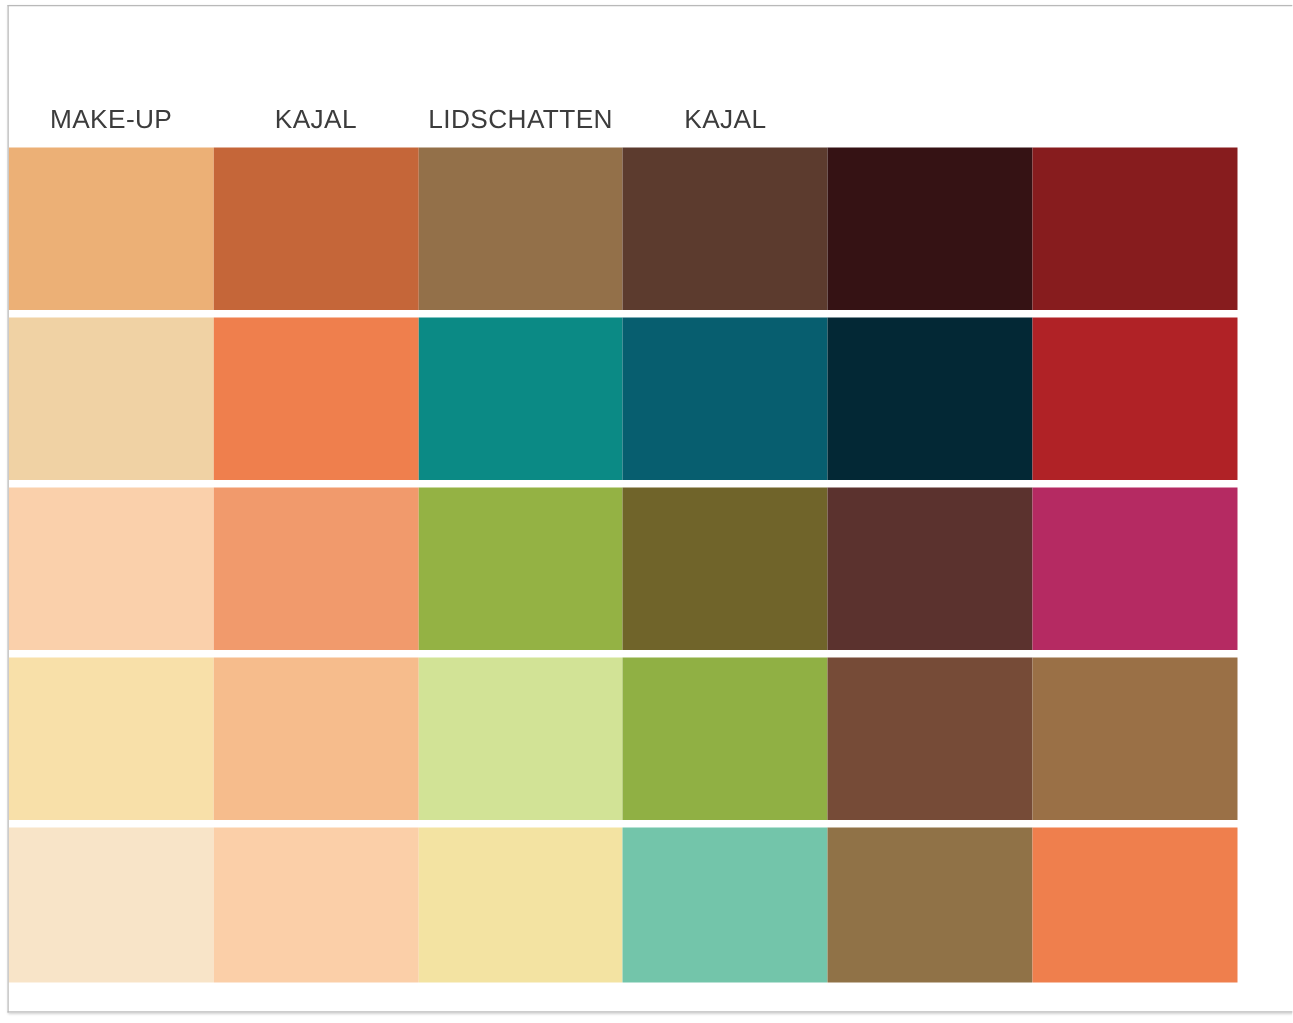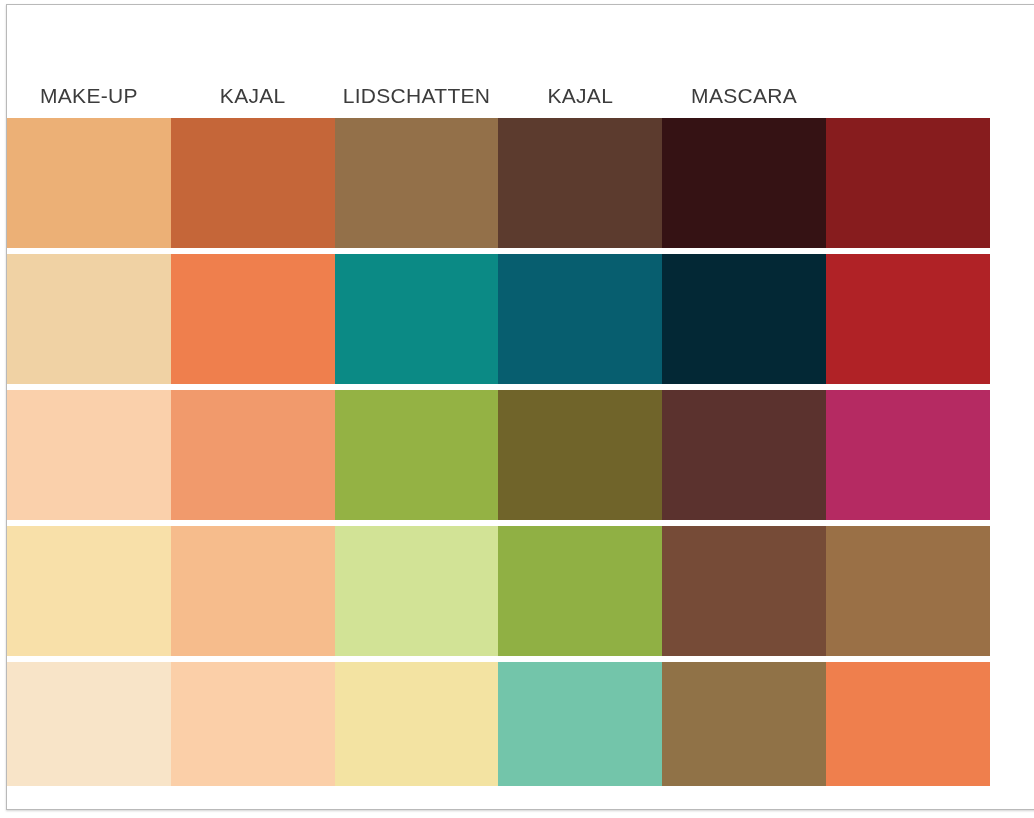--- a/index.html
+++ b/index.html
@@ -75,21 +75,20 @@
 <body>
 
 <div id="page">
   <div id="card">
 
     <div id="header-row">
       <div class="col-header">MAKE-UP</div>
       <div class="col-header">KAJAL</div>
       <div class="col-header">LIDSCHATTEN</div>
       <div class="col-header">KAJAL</div>
-      <div class="col-header">MASCARA</div>
     </div>
 
     <div id="grid">
         <div class="swatch-row">
           <div class="swatch" title="#ecb076" style="background: rgb(236, 176, 118);"></div>
           <div class="swatch" title="#c56639" style="background: rgb(197, 102, 57);"></div>
           <div class="swatch" title="#937049" style="background: rgb(147, 112, 73);"></div>
           <div class="swatch" title="#5c3b2e" style="background: rgb(92, 59, 46);"></div>
           <div class="swatch" title="#351214" style="background: rgb(53, 18, 20);"></div>
           <div class="swatch" title="#871c1e" style="background: rgb(135, 28, 30);"></div>

